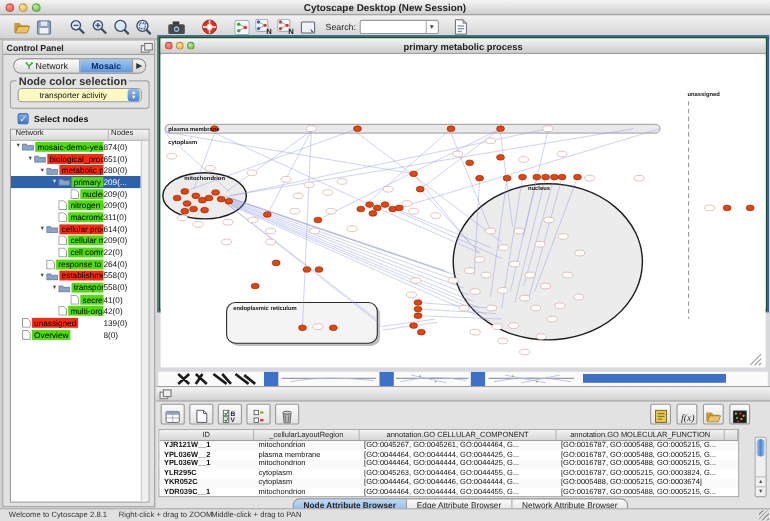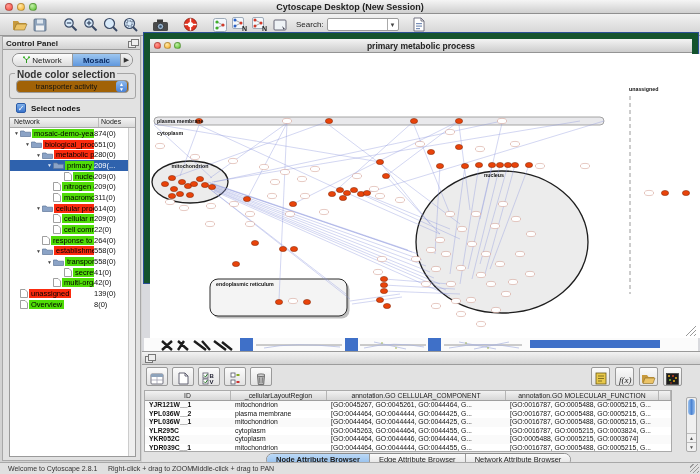--- a/index.html
+++ b/index.html
@@ -47,21 +47,21 @@
     border:1px solid #8d8d8d; border-radius:7px; overflow:hidden; background:#e8e8e8; }
   .seg .segbtn { font-size:8px; color:#222; display:flex; align-items:center; justify-content:center; gap:2px; }
   .seg .net { width:60px; background:linear-gradient(#fdfdfd,#dcdcdc); border-right:1px solid #9a9a9a; }
   .seg .mos { width:47px; background:linear-gradient(#9ec7f0,#5f97dd); color:#0b2d66; font-weight:bold; }
   .seg .more { width:12px; background:linear-gradient(#f2f2f2,#d6d6d6); border-left:1px solid #9a9a9a; font-size:7px; color:#333; }
 
   .groupbox { position:absolute; left:6px; top:36px; width:127px; height:26px;
     border:1px solid #a5a5a5; border-radius:3px; }
   .groupbox .glabel { position:absolute; left:5px; top:-5px; background:#e2e2e2; padding:0 2px;
     font-size:10px; font-weight:bold; color:#333; }
-  .combo { position:absolute; left:6px; top:6px; width:113px; height:13px; background:#a16207;
+  .combo { position:absolute; left:6px; top:6px; width:113px; height:13px; background:#fef9c3;
     border:1px solid #9a9a9a; border-radius:4px; display:flex; align-items:center; }
   .combo .ctext { flex:1; font-size:7.5px; color:#111; text-align:center; }
   .combo .cbtn { width:11px; height:11px; margin-right:1px; border-radius:3px;
     background:linear-gradient(#8db9ee,#4a82d6); color:#fff; font-size:5px; line-height:5px;
     display:flex; flex-direction:column; align-items:center; justify-content:center; }
 
   .checkrow { position:absolute; left:13px; top:66px; display:flex; align-items:center; gap:5px; }
   .checkbox { width:10px; height:10px; border-radius:2px; border:1px solid #2c5ca8;
     background:linear-gradient(#7fb0ea,#3a74cc); color:#fff; font-size:8px; line-height:9px; text-align:center; }
   .checklabel { font-size:8px; font-weight:bold; color:#111; }
@@ -81,21 +81,21 @@
   .chip.green { background:#4fdc07; }
   .chip.red { background:#fb2a0e; }
   .trow .nodes { margin-left:auto; width:34px; flex:none; font-size:7.5px; color:#111; overflow:hidden; }
   .trow.sel .nodes { color:#fff; }
   .tscroll { position:absolute; right:0; top:10px; bottom:0; width:7px; background:#efefef; border-left:1px solid #ccc; }
 
   
   .mdi { position:absolute; left:142px; top:36px; width:558px; height:426px; background:#d9dade; }
 
   .netwin { position:absolute; left:2px; top:-3px; width:554px; height:250px;
-    border:6px solid #14532d; background:#fff; box-shadow:0 0 0 1px #2a4f96; }
+    border:2px solid #14532d; background:#fff; box-shadow:0 0 0 1px #2a4f96; }
   .nw-title { height:14px; background:linear-gradient(#f4f4f4,#cdcdcd); border-bottom:1px solid #949494;
     display:flex; align-items:center; justify-content:center; position:relative; }
   .nw-title .title { font-size:8.5px; font-weight:bold; color:#222; }
   .nw-lights { position:absolute; left:4px; top:3px; display:flex; gap:3px; }
   .nw-lights .light { width:7px; height:7px; }
   .canvas { position:absolute; left:0; top:15px; width:550px; height:284px; background:#fff; overflow:hidden; }
   svg text.rlabel { font-size:5.3px; font-weight:bold; fill:#111; font-family:"Liberation Sans",sans-serif; }
 
   
   .strip { position:absolute; left:2px; top:302px; width:554px; height:13px; background:#fbfbfb; overflow:hidden; }

